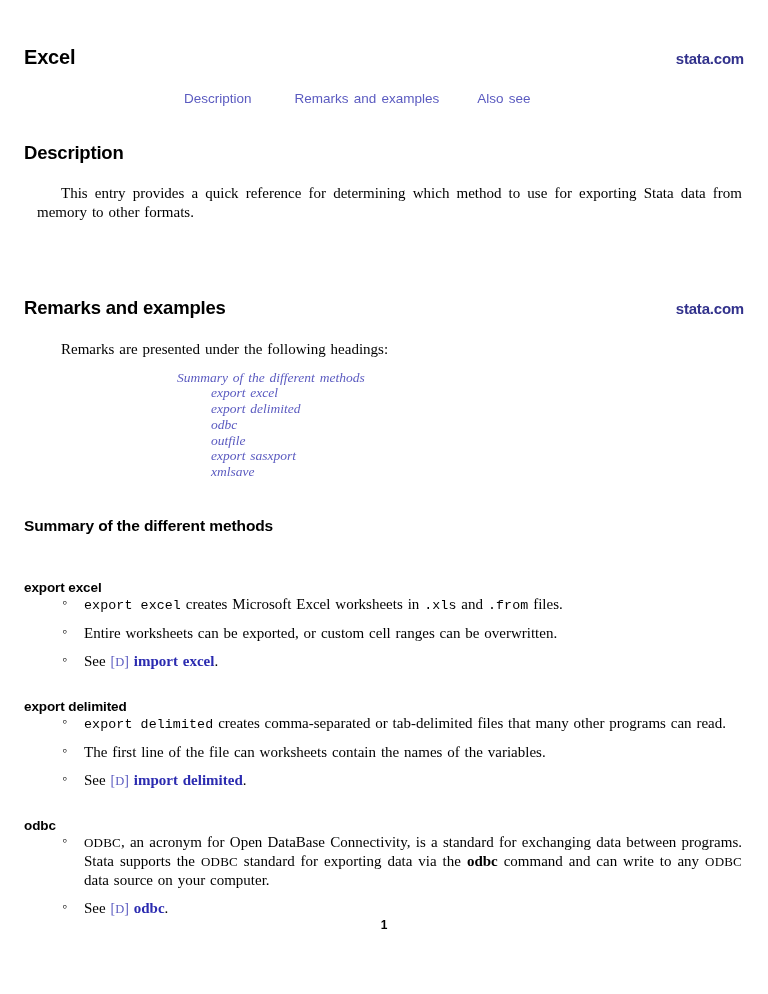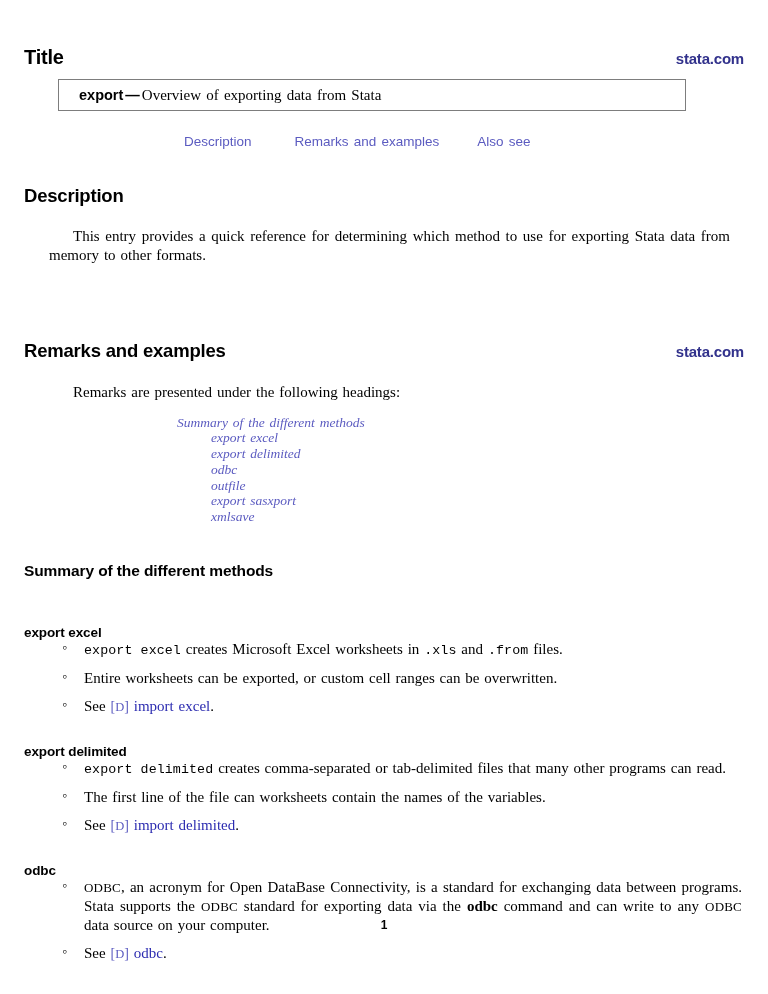--- a/index.html
+++ b/index.html
@@ -125,21 +125,21 @@
     letter-spacing: -0.1px;
     color: #000;
     margin: 0;
   }
 
   
   .body-p {
     font-size: 15px;
     line-height: 1.28;
     text-align: justify;
-    margin: 12px;
+    margin: 0;
     padding: 0 2px 0 13px;
     word-spacing: 1.2px;
   }
   .body-p.indent { text-indent: 24px; }
 
   
   .toc {
     font-family: "Liberation Serif", "DejaVu Serif", serif;
     font-style: italic;
     color: #5b5bc0;
@@ -184,21 +184,21 @@
     word-spacing: 0;
   }
   .bold-serif { font-weight: bold; }
   .smallcaps {
     font-size: 13px;
     letter-spacing: 0.2px;
   }
   a.ref {
     color: #2b2bb0;
     text-decoration: none;
-    font-weight: normal;
+    font-weight: bold;
   }
   .bracket-d {
     color: #5b5bc0;
     font-weight: normal;
     font-size: 14px;
   }
   .bracket-d .dletter { font-size: 12.5px; }
 
   
   .page-num {
@@ -222,27 +222,24 @@
   .sp-excel       { margin-top: 45px; }
   .sp-list        { margin-top: 17px; }
   .sp-nextsub     { margin-top: 28px; }
 </style>
 </head>
 <body>
 
 <div class="page">
 
   <div class="header-row">
-    <div class="doc-title">Title</div>
+    <div class="doc-title">Excel</div>
     <a class="stata-link" href="#">stata.com</a>
   </div>
 
-  <div class="title-box">
-    <span class="cmd">export</span><span class="dash">—</span><span class="desc">Overview of exporting data from Stata</span>
-  </div>
 
   <div class="navlinks">
     <a href="#description">Description</a>
     <span class="gap1"></span>
     <a href="#remarks">Remarks and examples</a>
     <span class="gap2"></span>
     <a href="#alsosee">Also see</a>
   </div>
 
   <div class="sp-desc-head">

